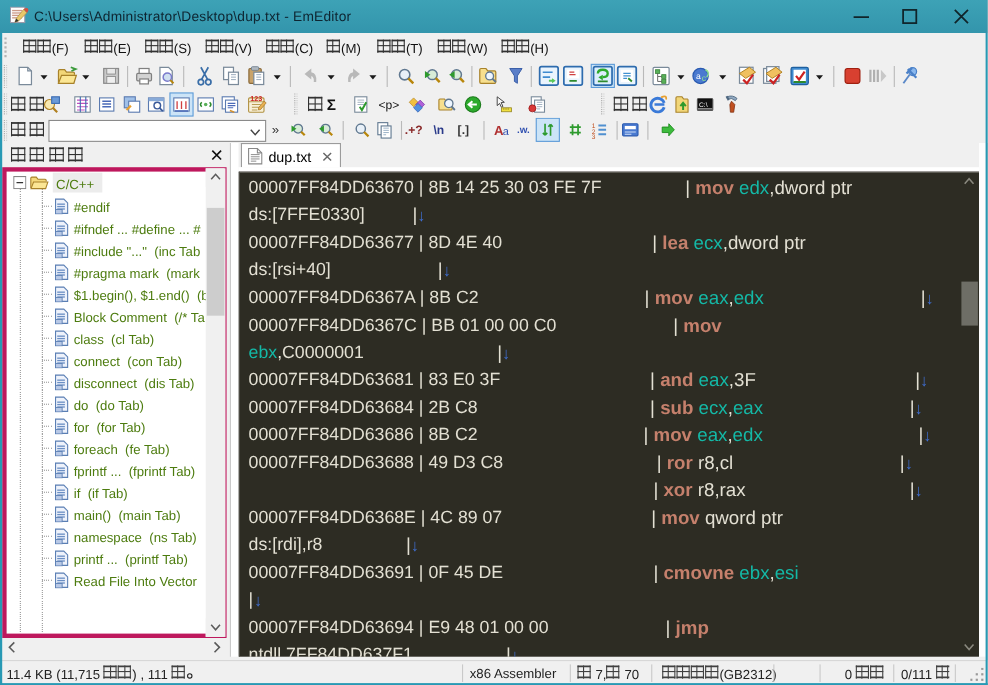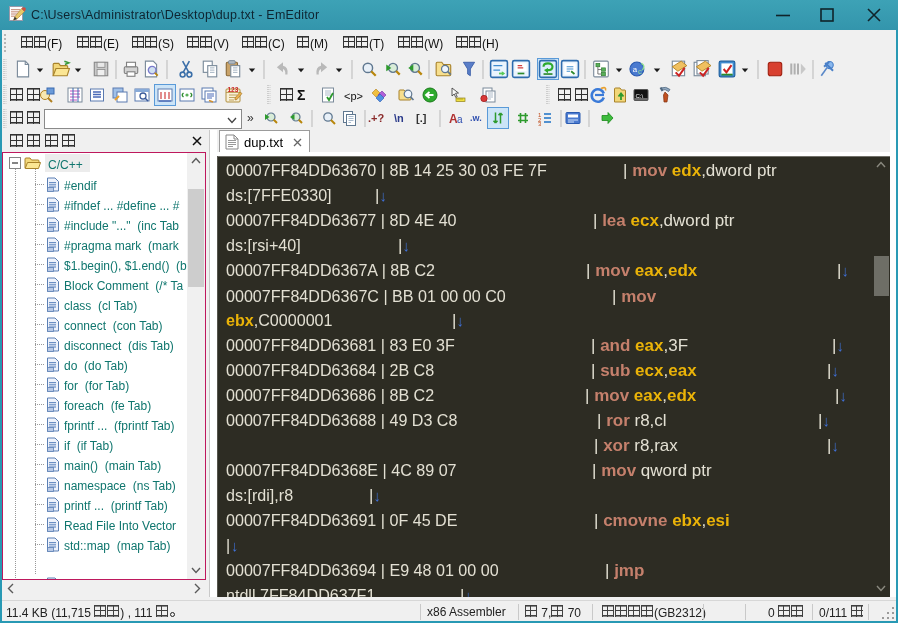--- a/index.html
+++ b/index.html
@@ -22,36 +22,36 @@
 
 .tbar{left:0;width:898px;background:#f0f0f0}
 #tb1{top:56px;height:27px}
 #tb2{top:83px;height:24px}
 #tb3{top:107px;height:23px}
 .lbl{position:absolute;font-size:12px;color:#111}
 
 #combo{left:44px;top:109px;width:198px;height:20px;background:#fff;border:1px solid #8a8a8a}
 
 #phead{left:2px;top:130px;width:205px;height:22px;background:#f0f0f0;font-size:12px;color:#111}
-#tree{left:2px;top:152px;width:204px;height:428px;background:#fff;border:1px solid #be185d;overflow:hidden;font-size:12px;color:#0f766e}
+#tree{left:2px;top:152px;width:204px;height:428px;background:#fff;border:4px solid #be185d;overflow:hidden;font-size:12px;color:#4d7c0f}
 .trow{position:absolute;left:0;white-space:pre;height:20px;line-height:20px}
 #vsb{left:187px;top:153px;width:18px;height:426px;background:#f0f0f0}
 #hsb{left:3px;top:580px;width:202px;height:17px;background:#f0f0f0}
 .sbbtn{position:absolute;width:17px;height:17px;background:#f0f0f0}
 .thumbv{position:absolute;background:#cdcdcd}
 
 #tabbar{left:217px;top:130px;width:673px;height:22px;background:#f0f0f0}
 #tab{left:2px;top:0px;width:91px;height:22px;background:#fff;border:1px solid #9b9b9b;border-bottom:none}
 #tabstrip{left:217px;top:152px;width:673px;height:4px;background:#fff}
 
 #ed{left:217px;top:156px;width:673px;height:441px;background:#2d2c23;overflow:hidden;font-size:17px;color:#e3e0d3}
 .b{font-size:16.1px}
 .ln{position:absolute;white-space:pre;line-height:25px;height:25px}
 .mn{color:#c5806c;font-weight:bold}
-.rg{color:#eab308;font-weight:bold}
+.rg{color:#14b8a6;font-weight:normal}
 .ar{color:#3f6fd4;font-weight:bold;font-size:15px}
 #edsb{position:absolute;left:655px;top:0;width:18px;height:441px}
 
 #status{left:0;top:600px;width:898px;height:22px;background:#f0f0f0;border-top:1px solid #d7d7d7;font-size:12px;color:#222}
 #status .seg{position:absolute;top:4px;white-space:pre}
 .vsep{position:absolute;background:#c9c9c9;width:1px}
 
 .wb{background:#2899b4}
 </style></head><body>
 
@@ -679,28 +679,20 @@
         <rect x="1.5" y="10.5" width="6" height="4" fill="#b9c9e6" stroke="#5b7fb4" stroke-width=".8"></rect>
       </svg><span class="abs" style="left:61px;top:2px">printf ...  (printf Tab)</span></div>
 <div class="trow" style="top:361px;width:186px"><div class="abs" style="left:32px;top:10px;width:10px;height:1px;background:repeating-linear-gradient(90deg,#999 0 1px,transparent 1px 2px)"></div><svg class="abs" style="left:43px;top:3px" width="14" height="15" viewBox="0 0 14 15">
         <path d="M1.5 1 H9 L12.5 4.5 V14 H1.5 Z" fill="#eef2fb" stroke="#5b7fb4"></path>
         <rect x="3" y="5" width="7" height="1.2" fill="#6b8fc4"></rect>
         <rect x="3" y="7.2" width="7" height="1.2" fill="#6b8fc4"></rect>
         <rect x="3" y="9.4" width="7" height="1.2" fill="#6b8fc4"></rect>
         <rect x="3" y="11.2" width="4" height="1.2" fill="#6b8fc4"></rect>
         <rect x="1.5" y="10.5" width="6" height="4" fill="#b9c9e6" stroke="#5b7fb4" stroke-width=".8"></rect>
       </svg><span class="abs" style="left:61px;top:2px">Read File Into Vector</span></div>
-<div class="trow" style="top:381px;width:186px"><div class="abs" style="left:32px;top:10px;width:10px;height:1px;background:repeating-linear-gradient(90deg,#999 0 1px,transparent 1px 2px)"></div><svg class="abs" style="left:43px;top:3px" width="14" height="15" viewBox="0 0 14 15">
-        <path d="M1.5 1 H9 L12.5 4.5 V14 H1.5 Z" fill="#eef2fb" stroke="#5b7fb4"></path>
-        <rect x="3" y="5" width="7" height="1.2" fill="#6b8fc4"></rect>
-        <rect x="3" y="7.2" width="7" height="1.2" fill="#6b8fc4"></rect>
-        <rect x="3" y="9.4" width="7" height="1.2" fill="#6b8fc4"></rect>
-        <rect x="3" y="11.2" width="4" height="1.2" fill="#6b8fc4"></rect>
-        <rect x="1.5" y="10.5" width="6" height="4" fill="#b9c9e6" stroke="#5b7fb4" stroke-width=".8"></rect>
-      </svg><span class="abs" style="left:61px;top:2px">std::map  (map Tab)</span></div>
 <div class="trow" style="top:421px;width:186px"><svg class="abs" style="left:43px;top:3px" width="14" height="15" viewBox="0 0 14 15">
         <path d="M1.5 1 H9 L12.5 4.5 V14 H1.5 Z" fill="#eef2fb" stroke="#5b7fb4"></path>
         <rect x="3" y="5" width="7" height="1.2" fill="#6b8fc4"></rect>
         <rect x="3" y="7.2" width="7" height="1.2" fill="#6b8fc4"></rect>
         <rect x="3" y="9.4" width="7" height="1.2" fill="#6b8fc4"></rect>
         <rect x="3" y="11.2" width="4" height="1.2" fill="#6b8fc4"></rect>
         <rect x="1.5" y="10.5" width="6" height="4" fill="#b9c9e6" stroke="#5b7fb4" stroke-width=".8"></rect>
       </svg><span class="abs" style="left:61px;top:2px">struct  (st Tab)</span></div>
   </div>
 <div class="abs" id="vsb">

